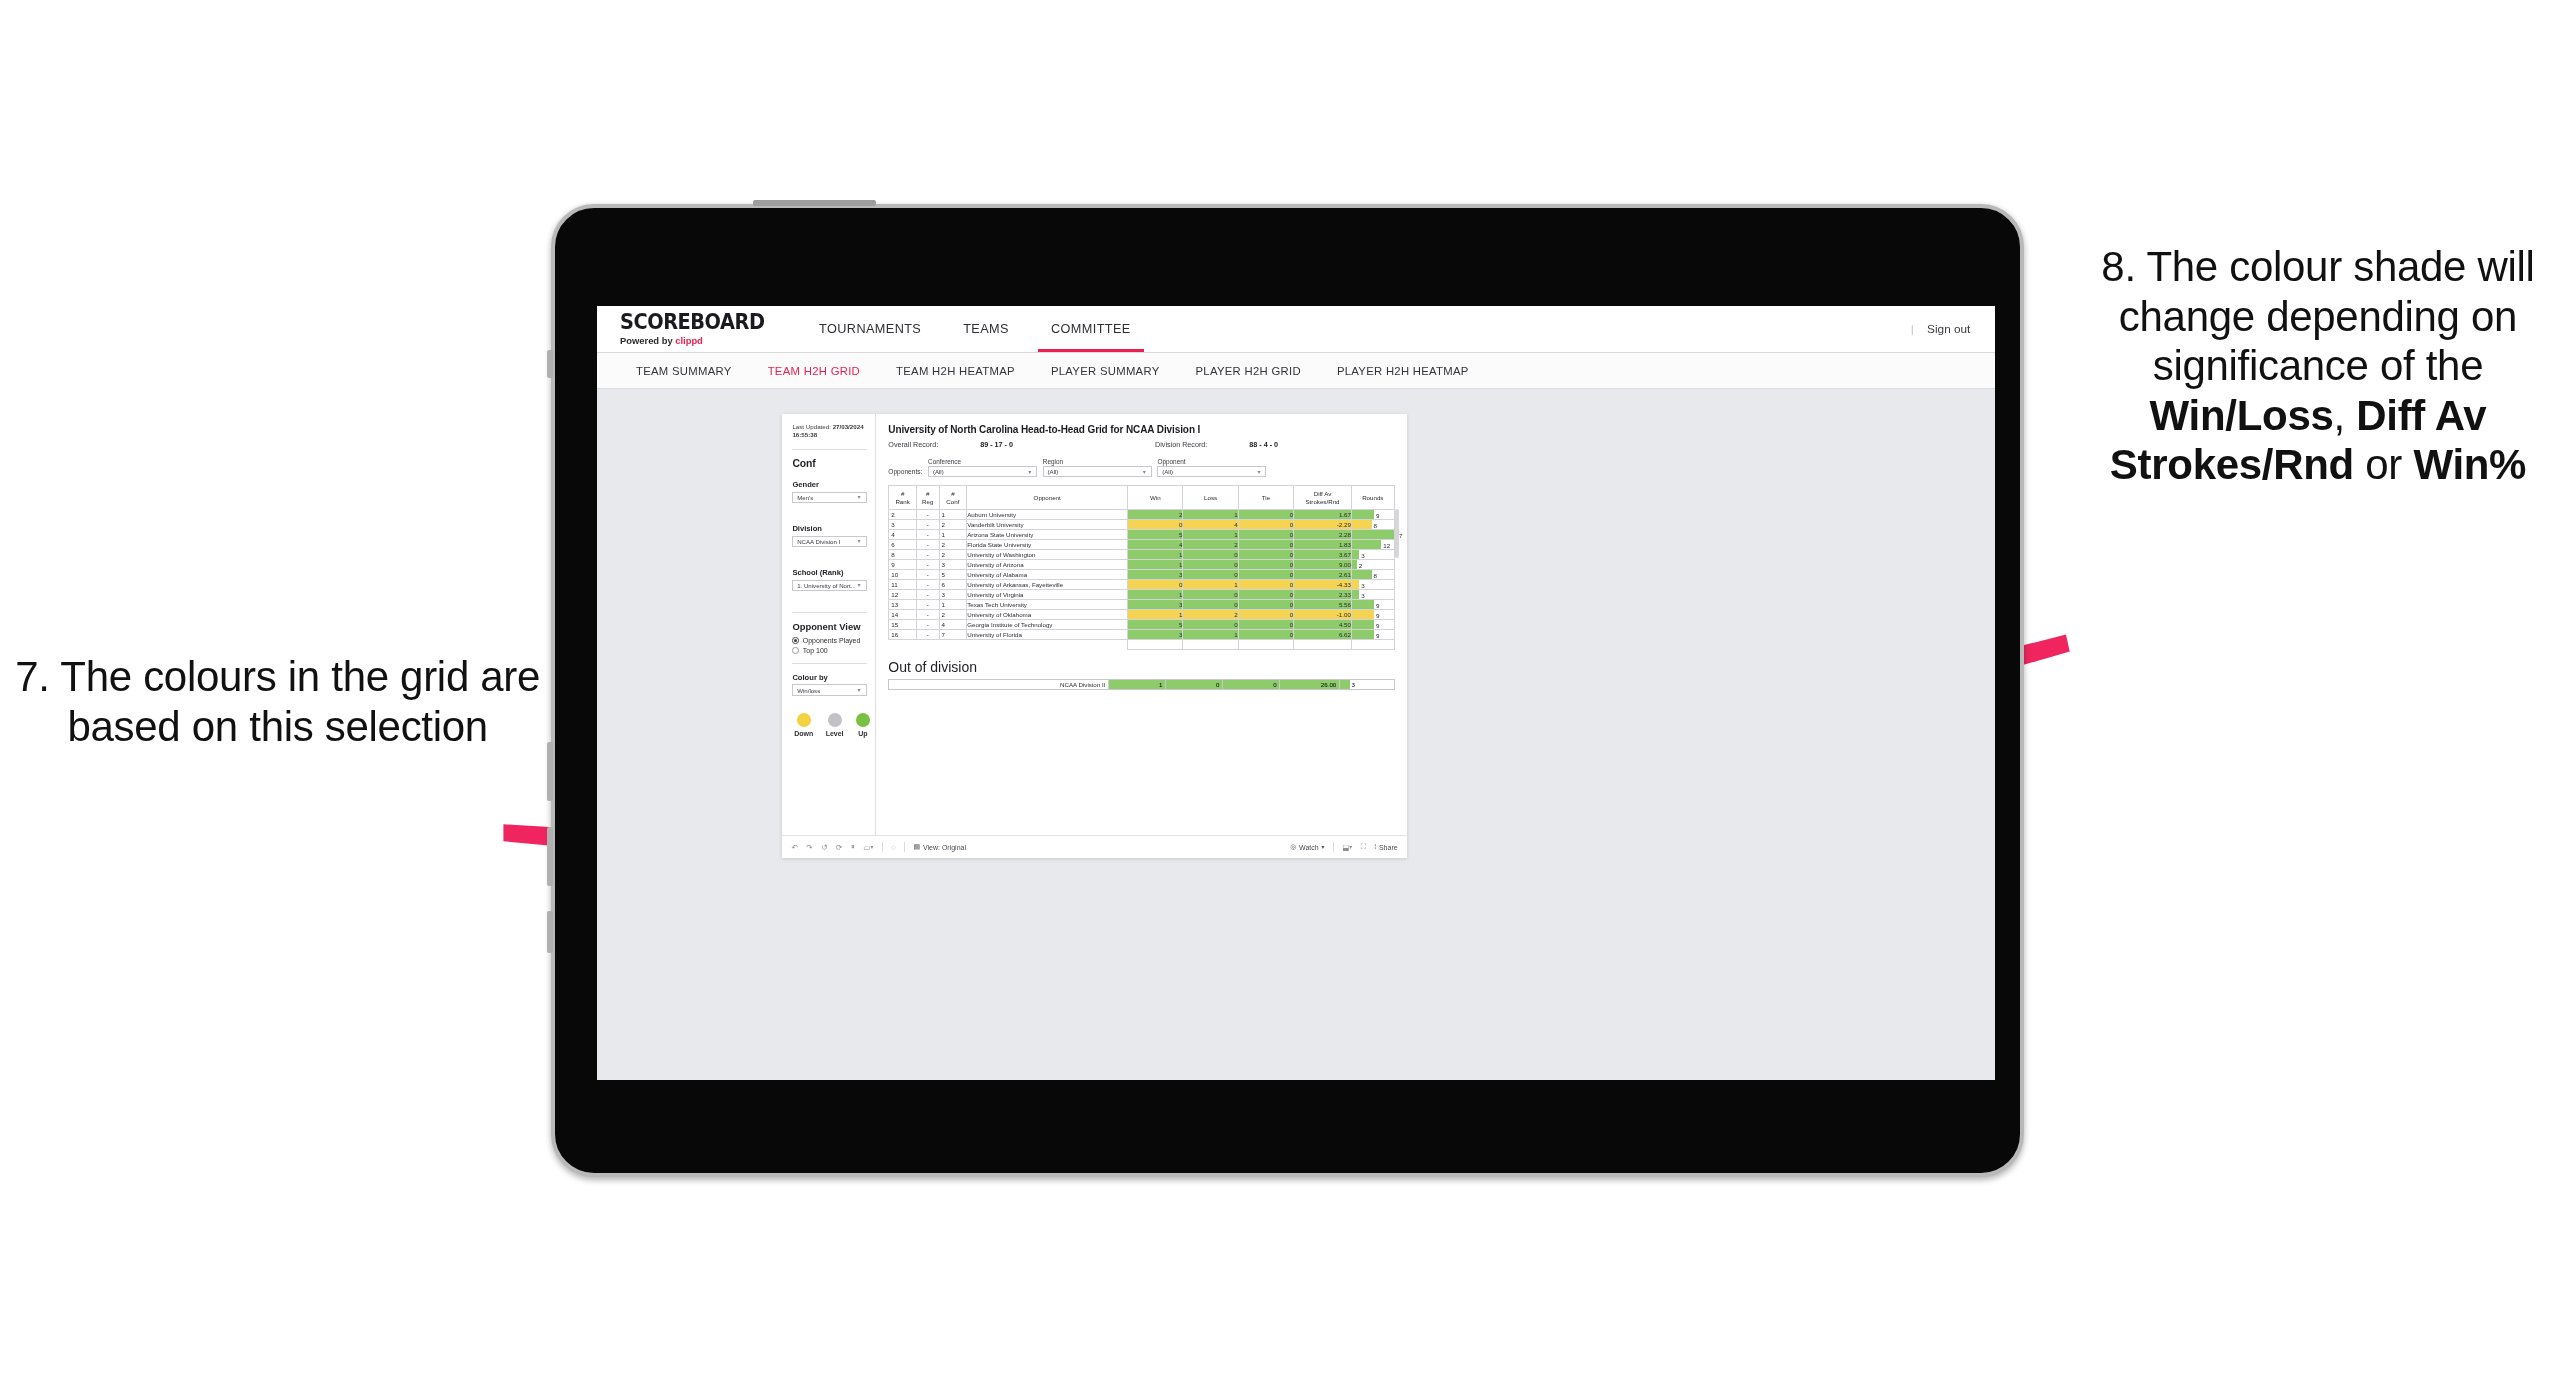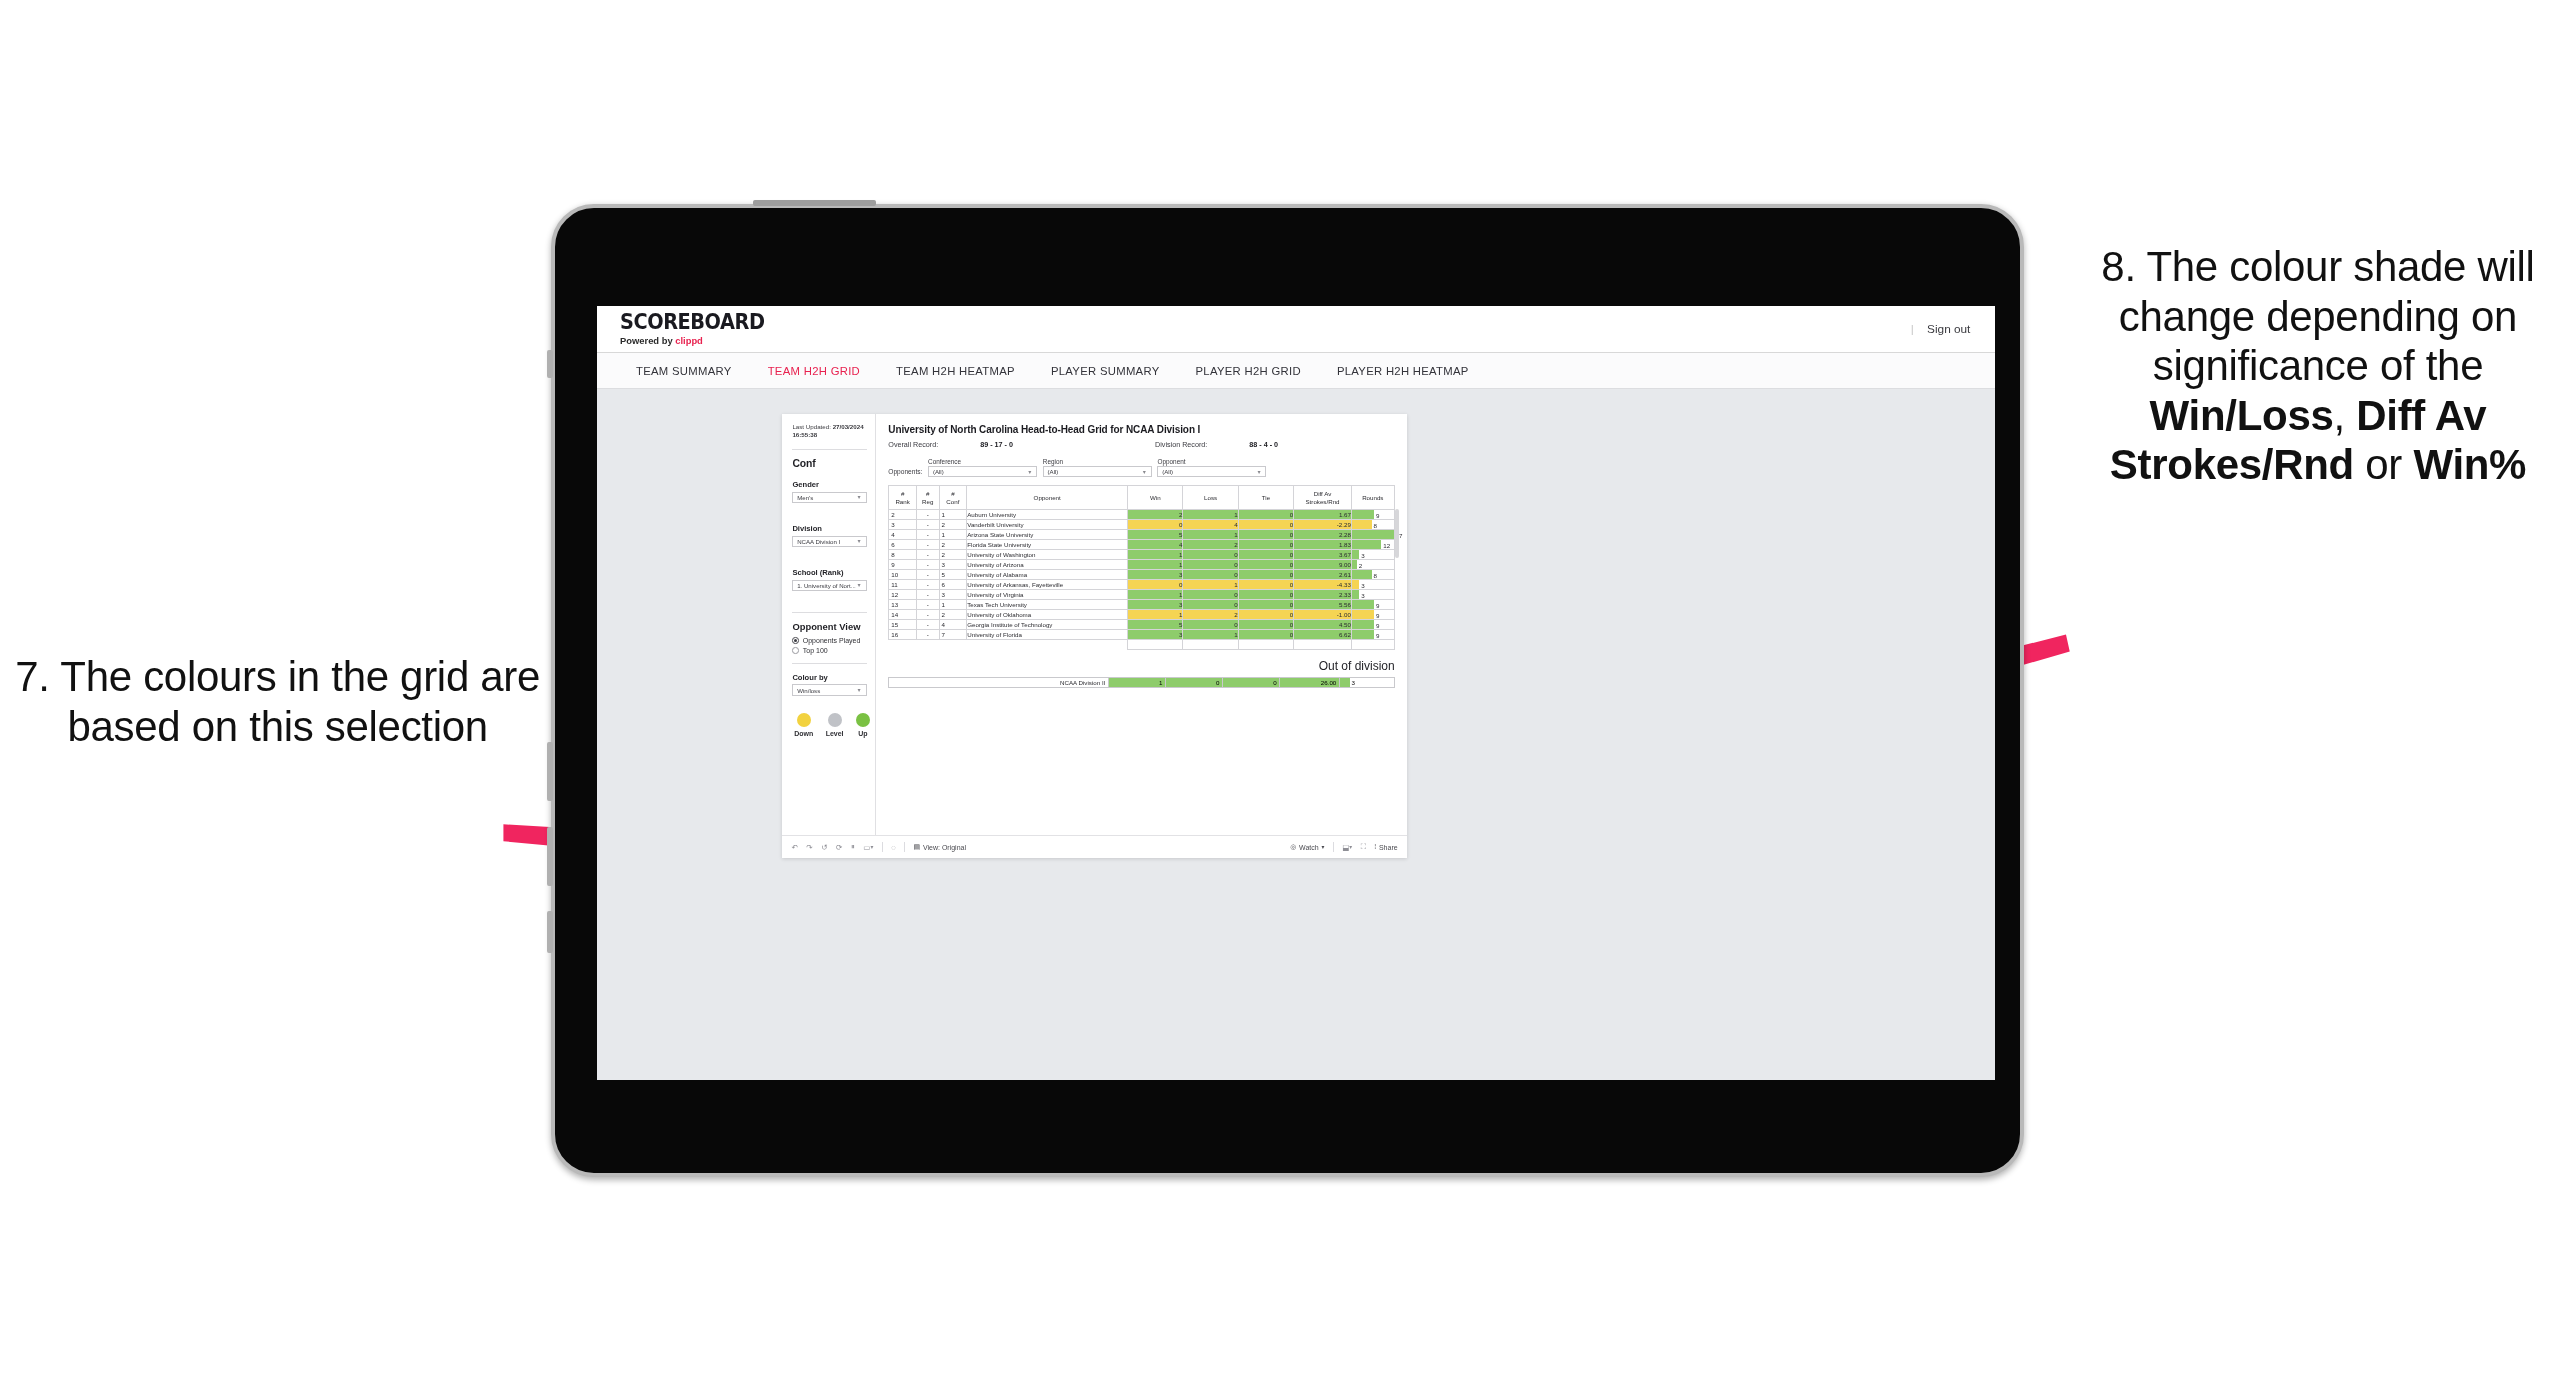--- a/index.html
+++ b/index.html
@@ -167,21 +167,21 @@
   td.green { background:#8ecc6b; }
   td.yellow { background:#f5d453; }
   td.rnd { padding:0; position:relative; background:#ffffff; }
   td.rnd .bar { position:absolute; left:0; top:0; bottom:0; }
   td.rnd .lbl { position:absolute; top:50%; transform:translateY(-50%); font-size:6.2px; }
   .sep-row td { border-left:0.9px solid #d4d4d8; border-right:0.9px solid #d4d4d8;
                 border-top:none; border-bottom:0.9px solid #d4d4d8; height:32px; background:#fff; }
   .sep-row td.blank { border:none; }
   #vscroll { position:absolute; right:-3.8px; top:24.6px; width:3.8px; height:49px; background:#d7d7da; border-radius:1.9px; }
 
-  #ood-title { margin-top:8.5px; font-size:12px; color:#1f1f24;text-align:right; }
+  #ood-title { margin-top:8.5px; font-size:14px; color:#1f1f24; }
   table.ood { border-collapse:collapse; width:100%; margin-top:3.8px; font-size:6.2px; table-layout:fixed; }
   table.ood td { border:0.9px solid #c9c9cd; height:10.4px; padding:0; }
   table.ood td.name { text-align:right; padding-right:2.8px; width:43.5%; color:#2b2b30; }
 
   
   #wb-toolbar {
     height:23px; border-top:0.9px solid #e2e2e5; background:#ffffff;
     display:flex; align-items:center; padding:0 9.4px; gap:8.5px;
     color:#8f8f96; font-size:7.6px;
   }
@@ -218,20 +218,31 @@
 
   <div id="screen">
 
     <div id="topbar">
       <div id="logo-wrap">
         <div id="logo-main">SCOREBOARD</div>
         <div id="logo-sub">
           <span>Powered by </span><span class="brand">clippd</span>
         </div>
       </div>
+      <div class="topnav" id="topnav">
+          <div class="topnav-item">
+            <span>TOURNAMENTS</span>
+          </div>
+          <div class="topnav-item">
+            <span>TEAMS</span>
+          </div>
+          <div class="topnav-item active">
+            <span>COMMITTEE</span>
+          </div>
+        </div>
       <div id="signout-area">
         <span class="divider">|</span>
         <span class="so">Sign out</span>
       </div>
     </div>
 
     <div id="subnav">
         <div class="subnav-item">TEAM SUMMARY</div>
         <div class="subnav-item active">TEAM H2H GRID</div>
         <div class="subnav-item">TEAM H2H HEATMAP</div>

